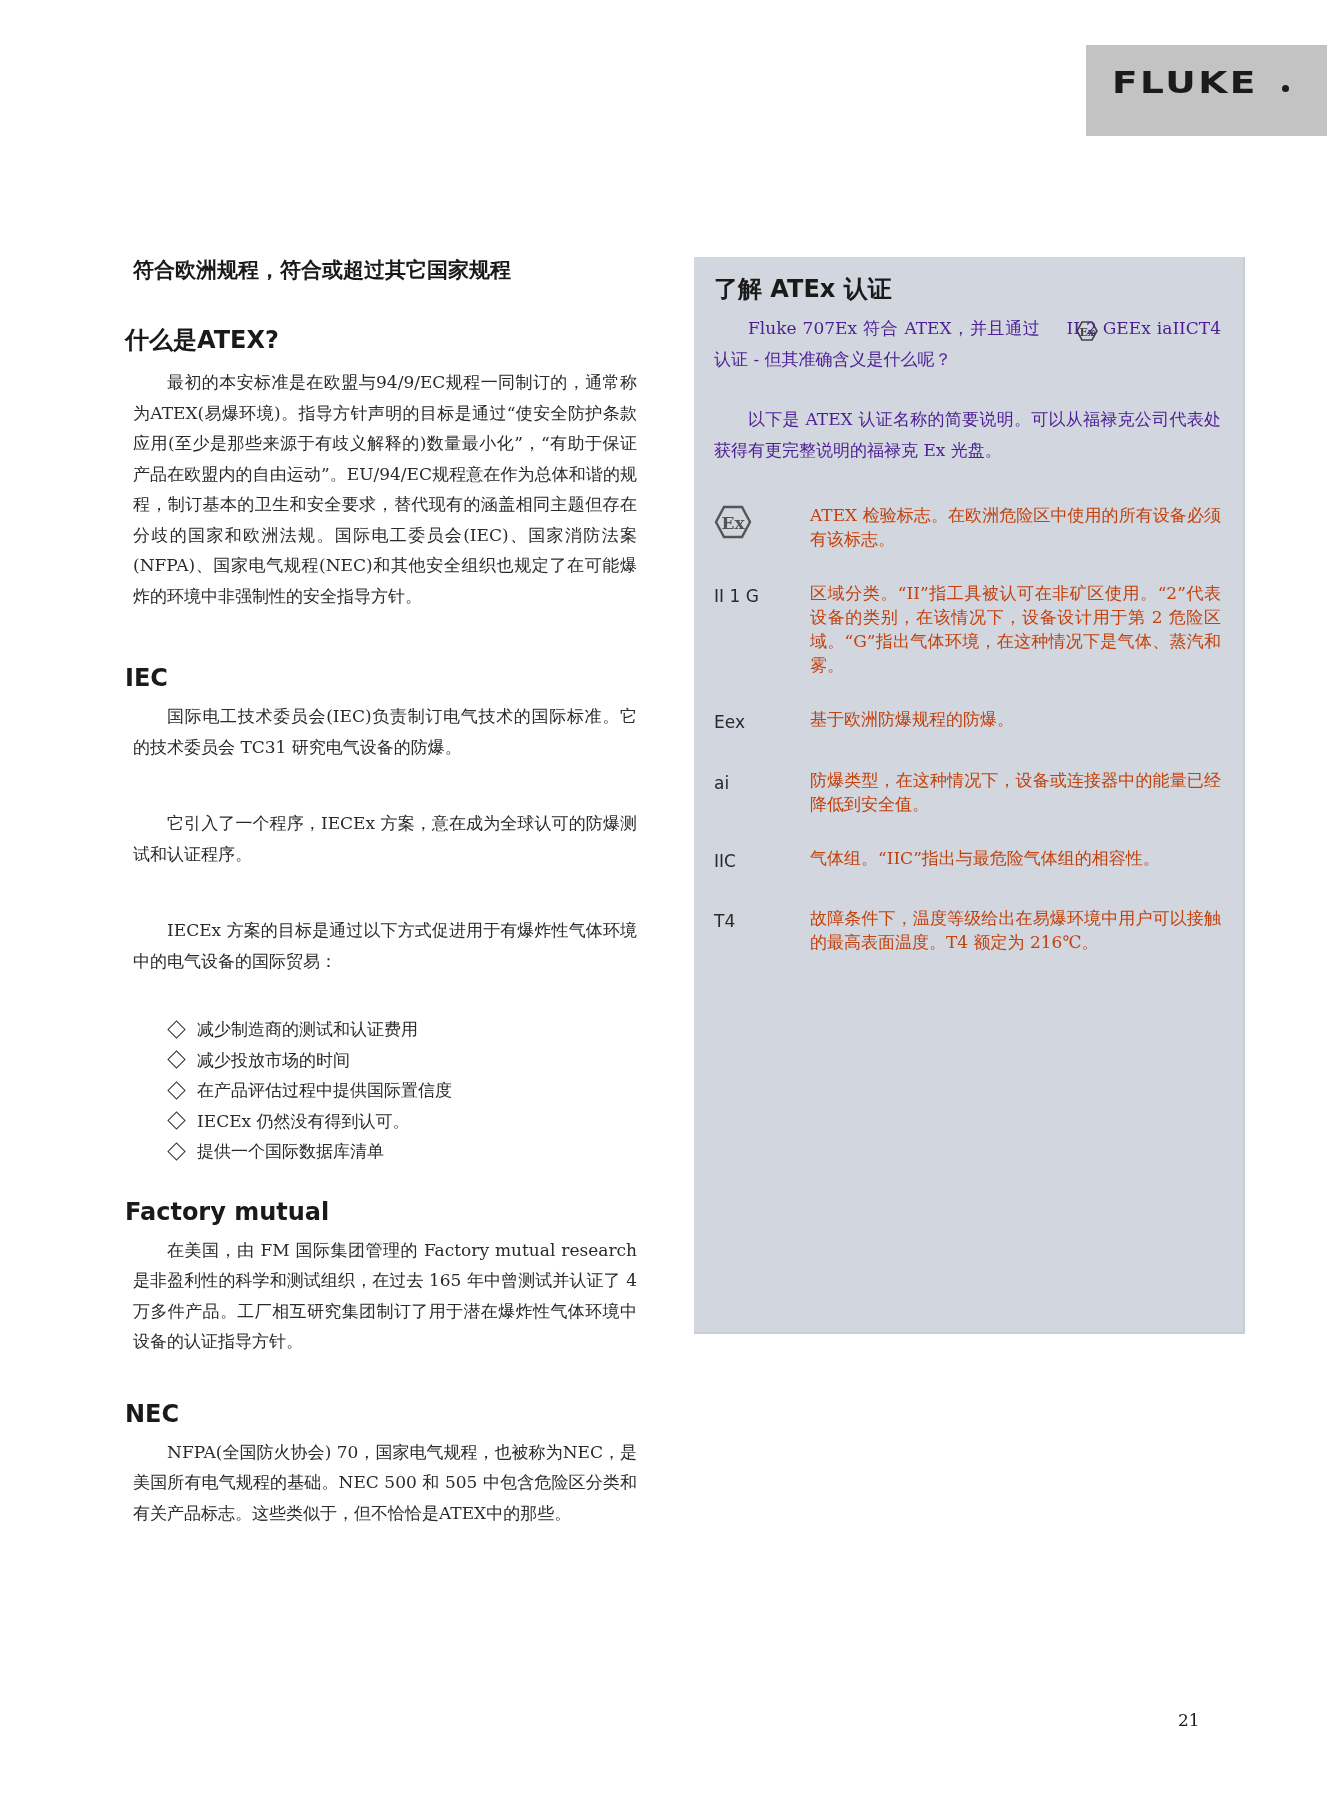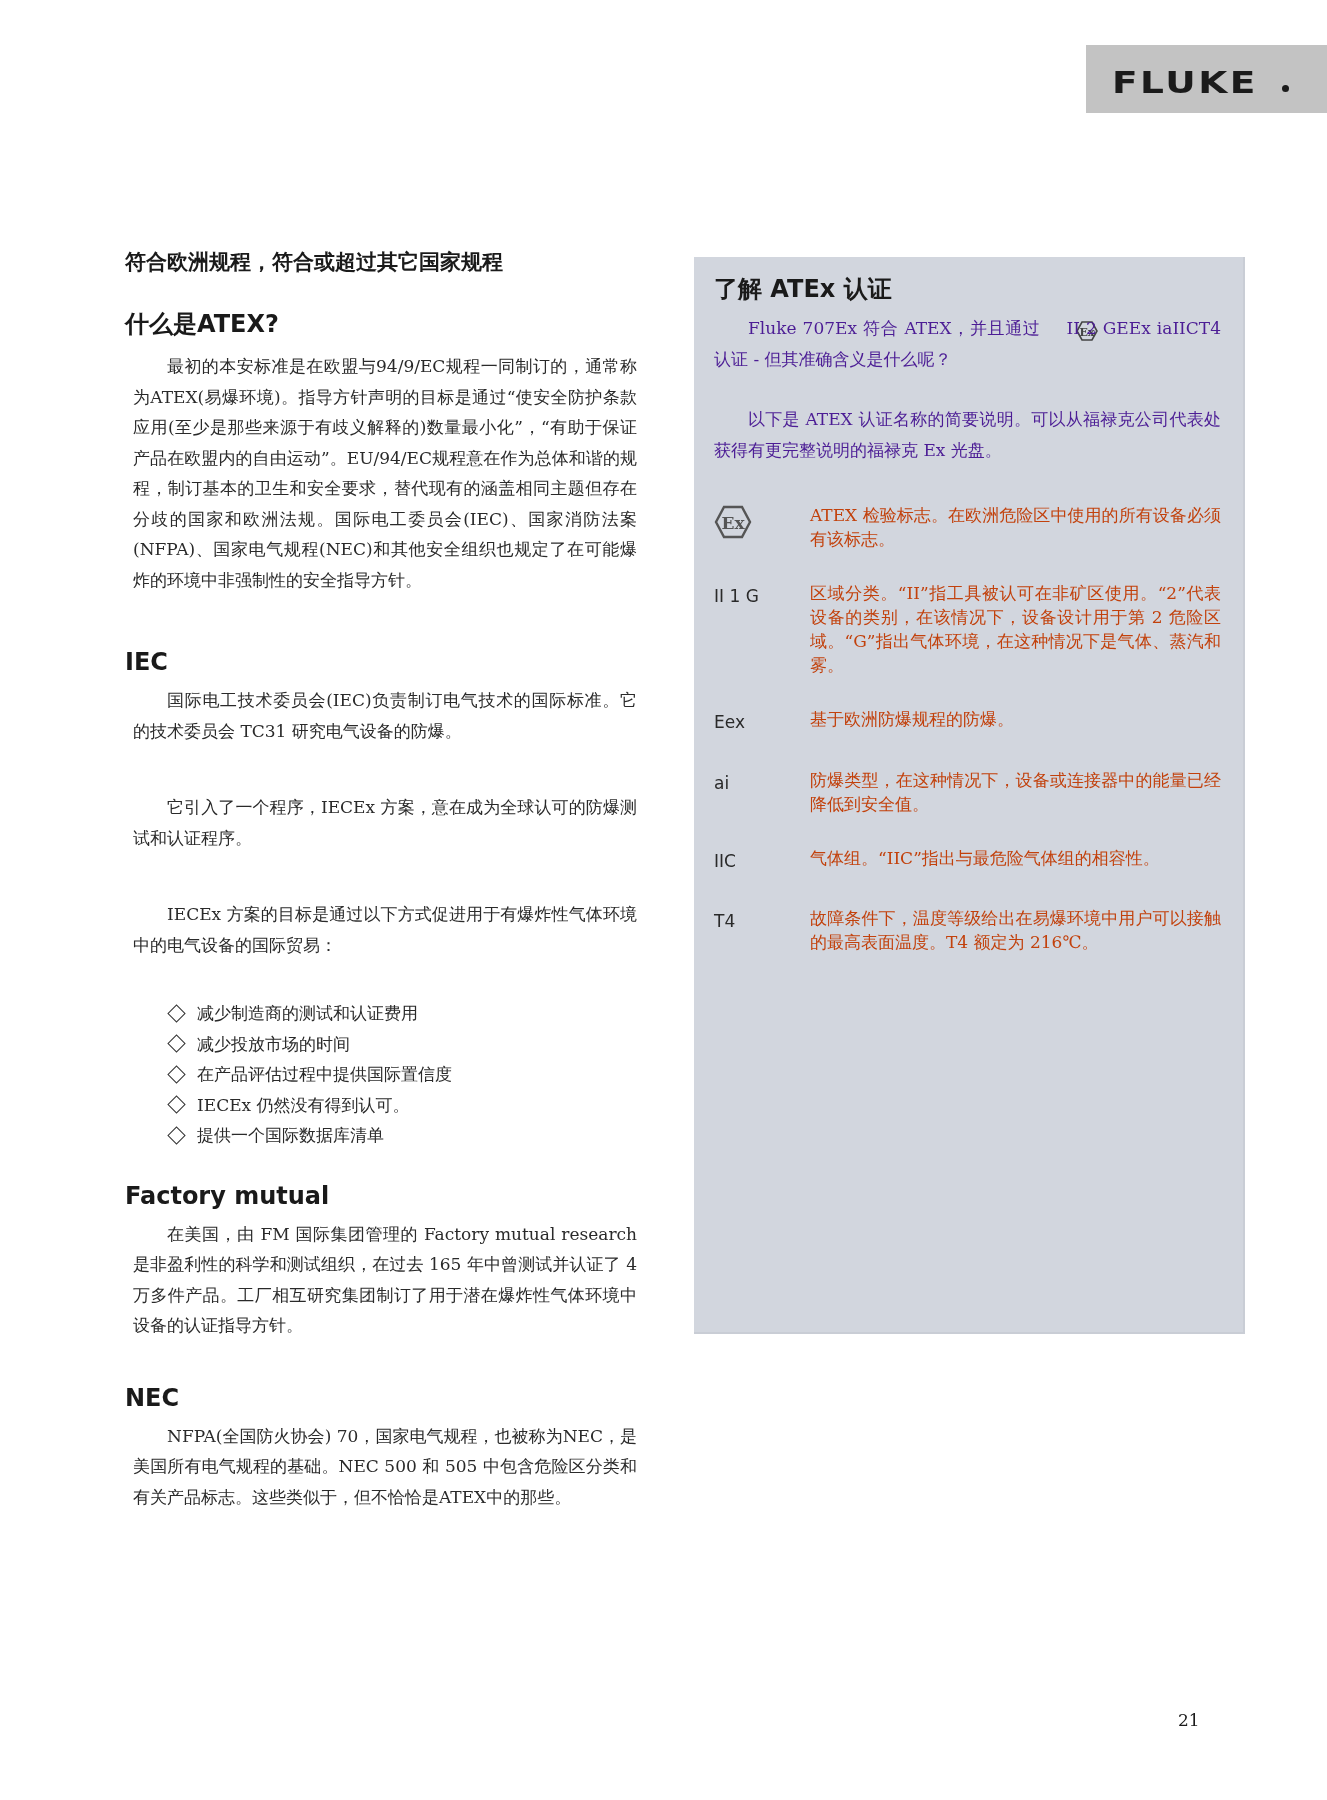--- a/index.html
+++ b/index.html
@@ -13,21 +13,21 @@
       position: relative;
       overflow: hidden;
       color: #1a1a1a;
       font-family: "DejaVu Serif", "Liberation Serif", serif;
     }
     .logo-box {
       position: absolute;
       left: 1086px;
       top: 45px;
       width: 241px;
-      height: 68px;
+      height: 91px;
       background: #c3c3c3;
     }
     .logo-text {
       position: absolute;
       left: 26px;
       top: 20px;
       font-family: "DejaVu Sans", "Liberation Sans", sans-serif;
       font-weight: bold;
       font-size: 30px;
       letter-spacing: 2px;
@@ -48,21 +48,21 @@
     .left-col {
       position: absolute;
       left: 125px;
       top: 245px;
       width: 520px;
     }
     .page-title {
       font-family: "DejaVu Sans", "Liberation Sans", sans-serif;
       font-size: 21px;
       color: #1a1a1a;
-      margin: 0;
+      margin: 8px;
       height: 34px;
       line-height: 34px;
     }
     .section-heading {
       font-family: "DejaVu Sans", "Liberation Sans", sans-serif;
       font-size: 24px;
       color: #1a1a1a;
       margin: 0;
       line-height: 30px;
     }

